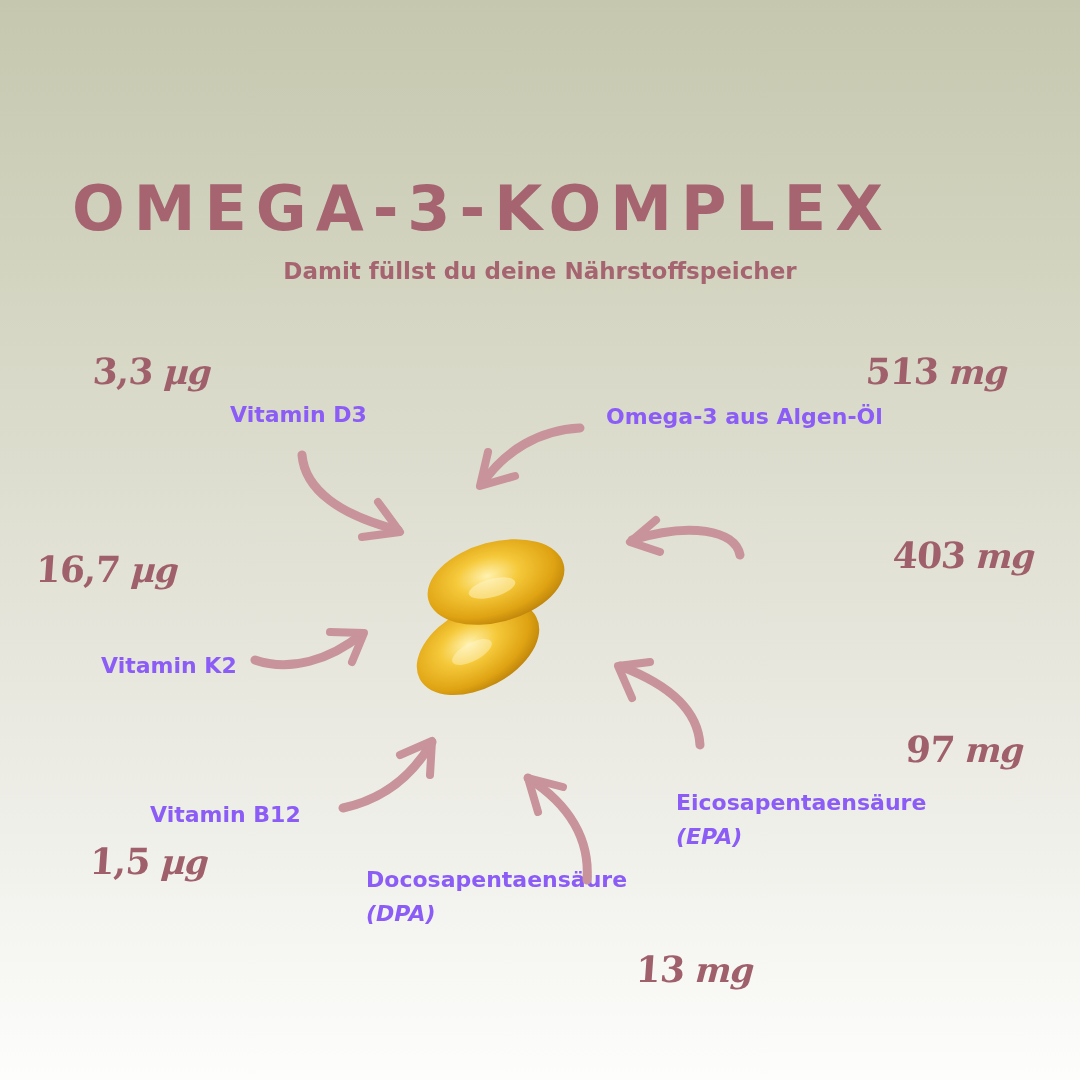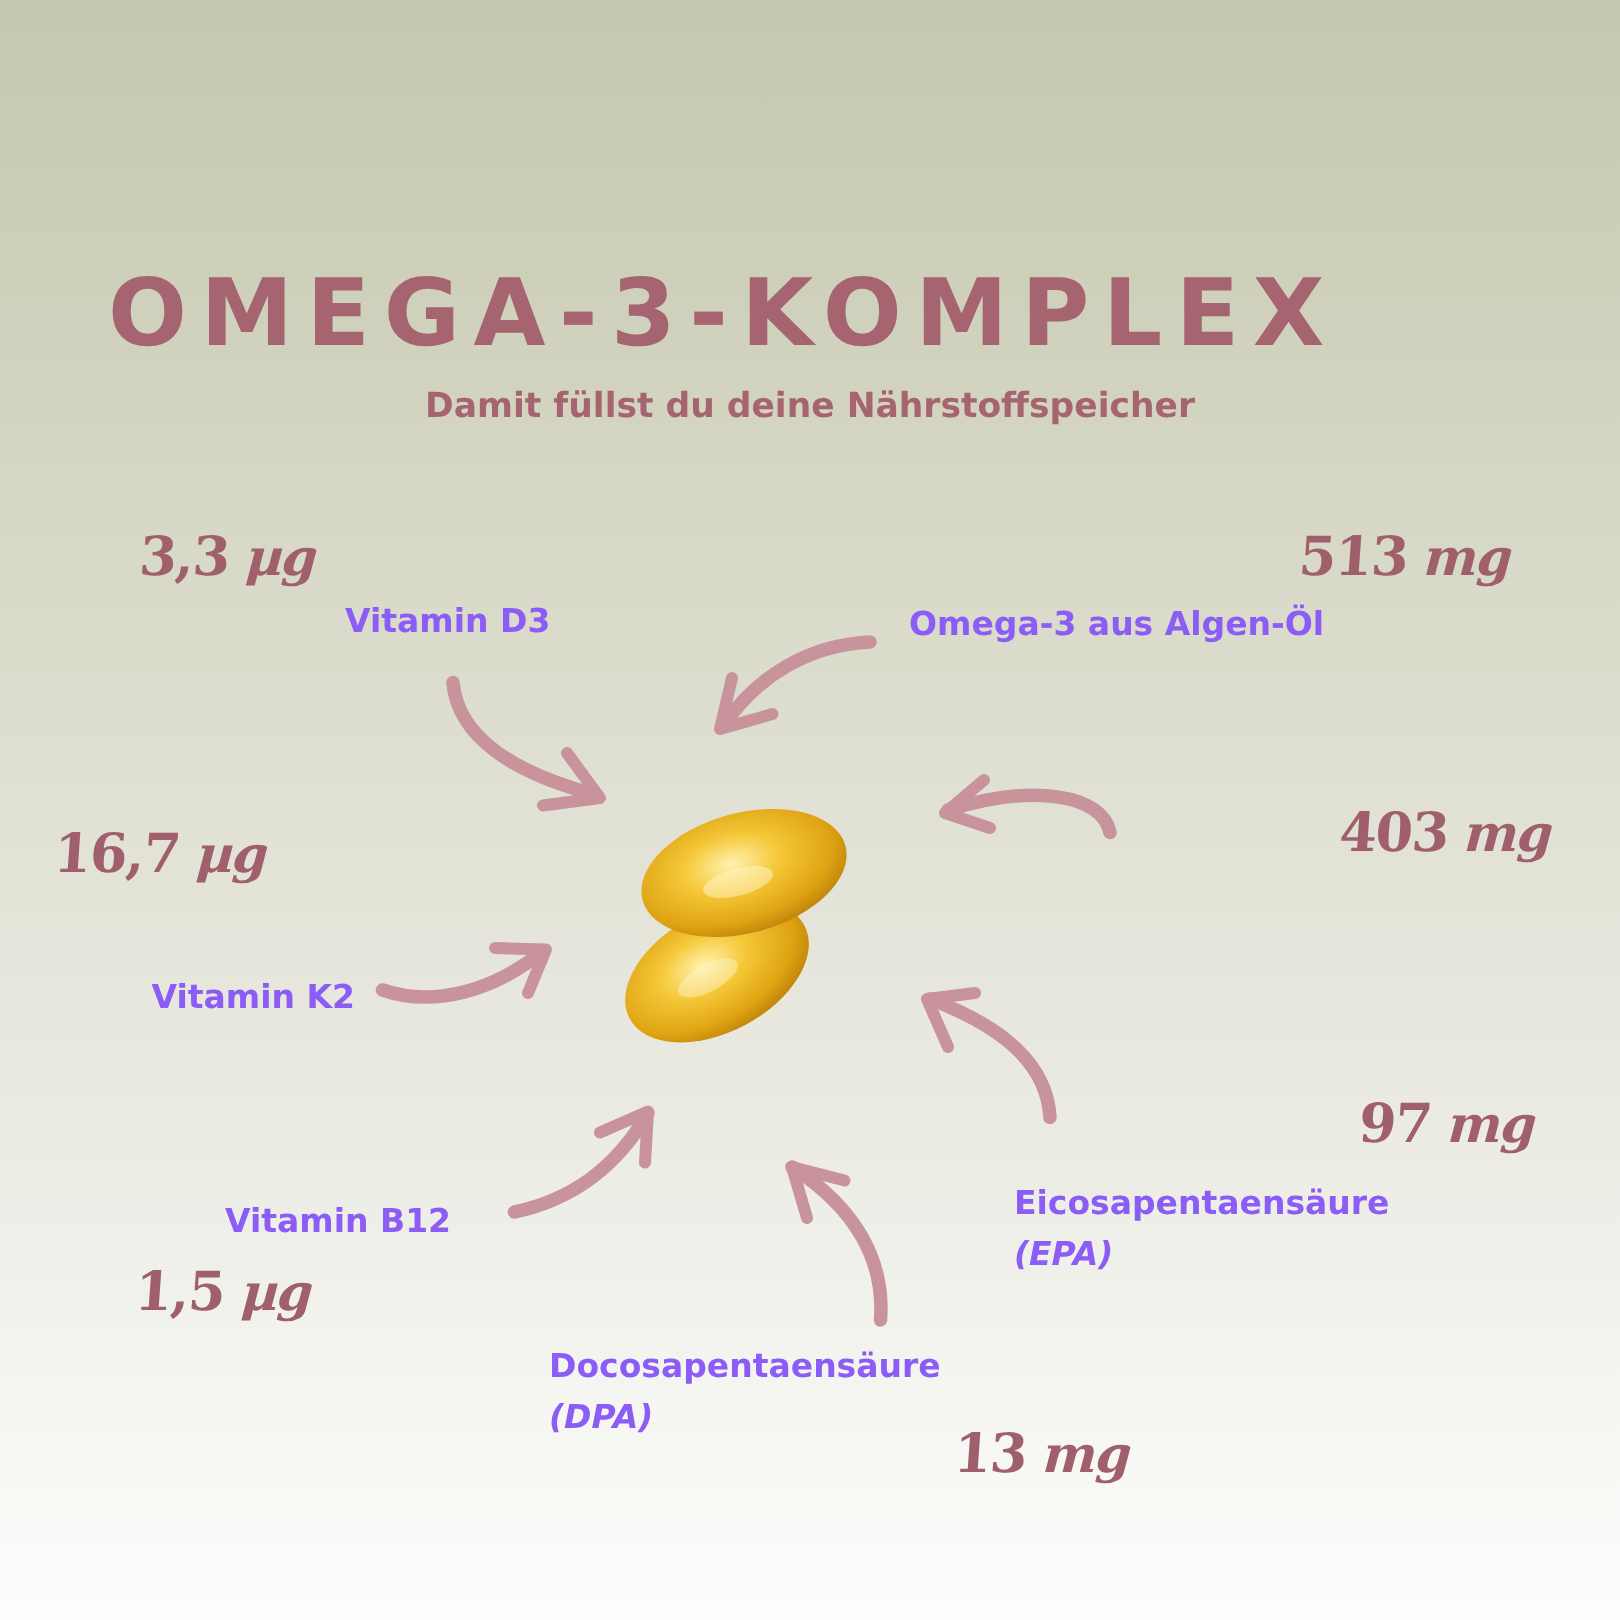--- a/index.html
+++ b/index.html
@@ -74,21 +74,21 @@
   <span class="abbr">(EPA)</span>
 </div>
 
 <div class="label" style="left:150px; top:798px;">
   <span>Vitamin B12</span>
 </div>
 <div class="amount" style="left:90px; top:840px;">
   <span>1,5</span> <span class="unit">µg</span>
 </div>
 
-<div class="label" style="left:366px; top:895px;">
+<div class="label" style="left:366px; top:863px;">
   <span>Docosapentaensäure</span>
   <span class="abbr">(DPA)</span>
 </div>
 <div class="amount" style="left:636px; top:948px;">
   <span>13</span> <span class="unit">mg</span>
 </div>
 
 <svg class="arrows" viewBox="0 0 1080 1080">
   <g fill="none" stroke="#c8939b" stroke-linecap="round" stroke-linejoin="round">
 

